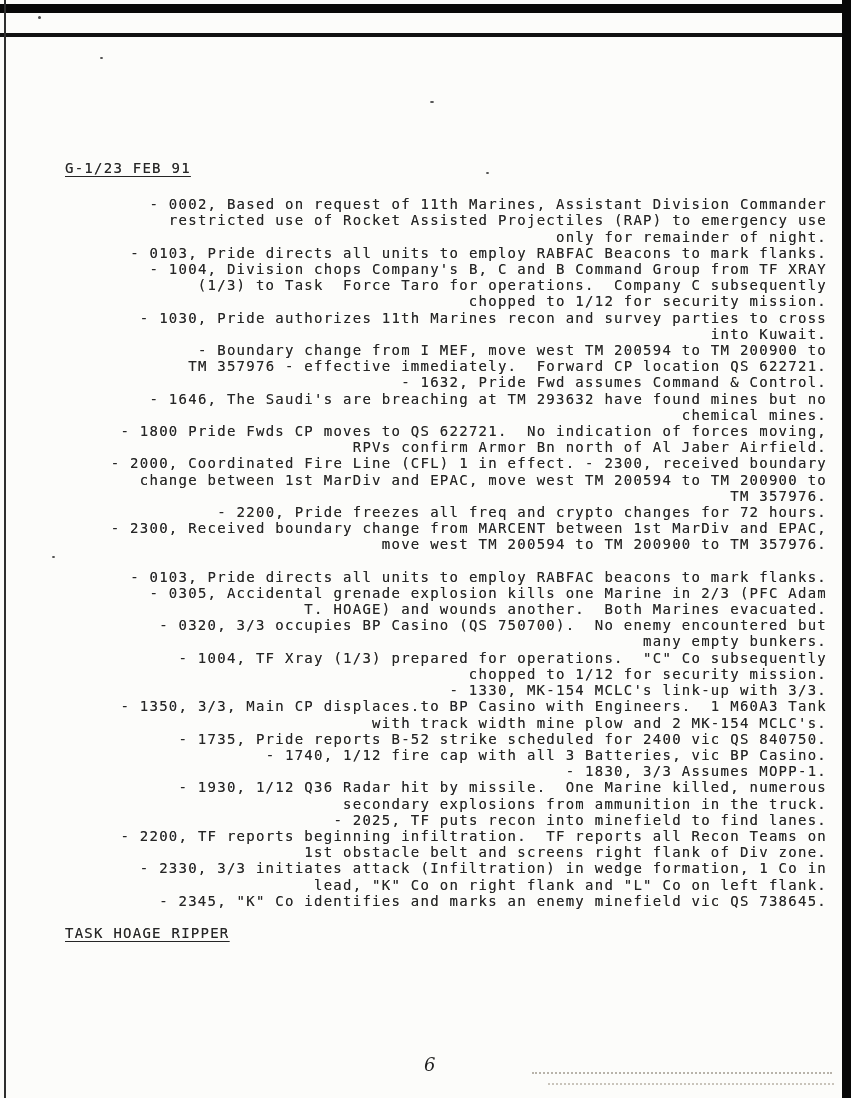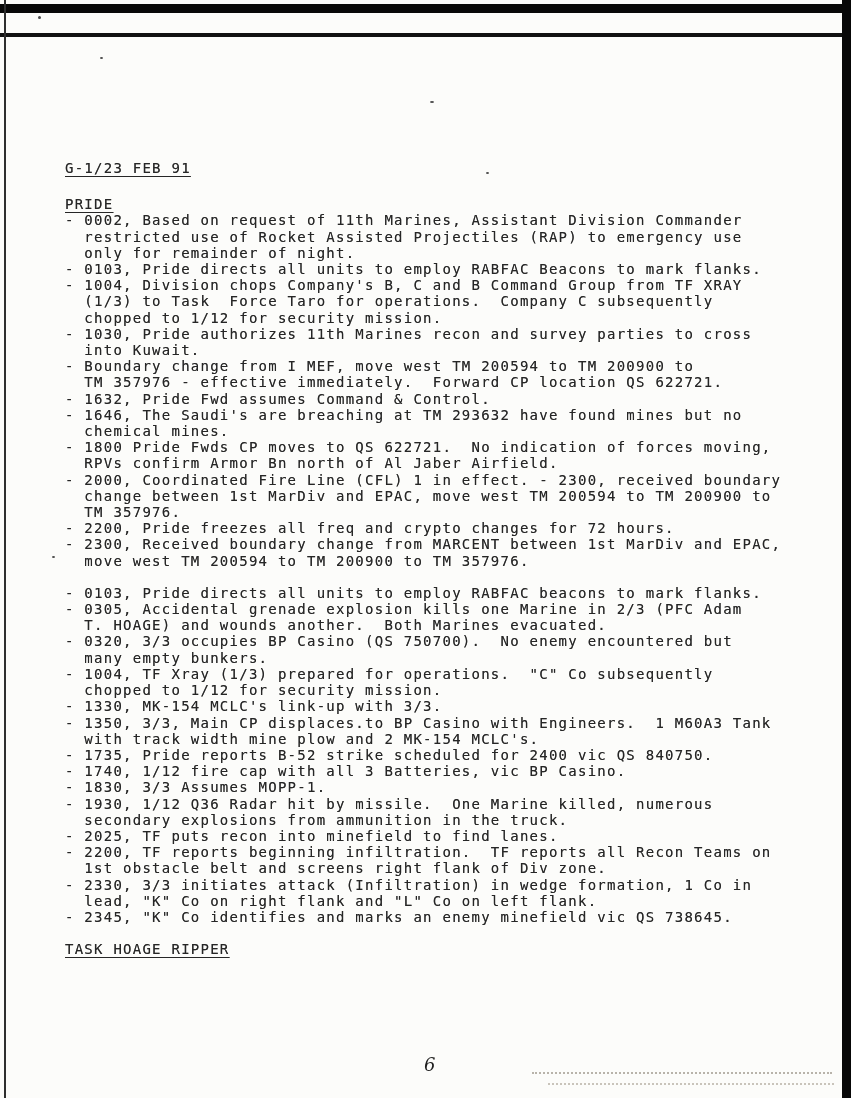--- a/index.html
+++ b/index.html
@@ -56,20 +56,21 @@
     text-decoration: underline;
     text-underline-offset: 3px;
     white-space: pre;
   }
   .section-body {
     margin: 0;
     font: inherit;
     letter-spacing: inherit;
     line-height: inherit;
     white-space: pre;
+    text-align: right;
   }
   .page-number {
     position: absolute;
     left: 424px;
     top: 1054px;
     color: #1e1e1e;
     font-family: "DejaVu Serif", serif;
     font-style: italic;
     font-size: 18px;
   }
@@ -88,21 +89,20 @@
   <div class="speck speck-3"></div>
   <div class="speck speck-4"></div>
   <div class="speck speck-5"></div>
   <div class="dots-row dots-1"></div>
   <div class="dots-row dots-2"></div>
 
   <div class="content">
     <div class="doc-title">G-1/23 FEB 91</div>
     <div id="sections">
         <section class="log-section">
-          <div class="section-heading">PRIDE</div>
           <pre class="section-body">- 0002, Based on request of 11th Marines, Assistant Division Commander
   restricted use of Rocket Assisted Projectiles (RAP) to emergency use
   only for remainder of night.
 - 0103, Pride directs all units to employ RABFAC Beacons to mark flanks.
 - 1004, Division chops Company's B, C and B Command Group from TF XRAY
   (1/3) to Task  Force Taro for operations.  Company C subsequently
   chopped to 1/12 for security mission.
 - 1030, Pride authorizes 11th Marines recon and survey parties to cross
   into Kuwait.
 - Boundary change from I MEF, move west TM 200594 to TM 200900 to

